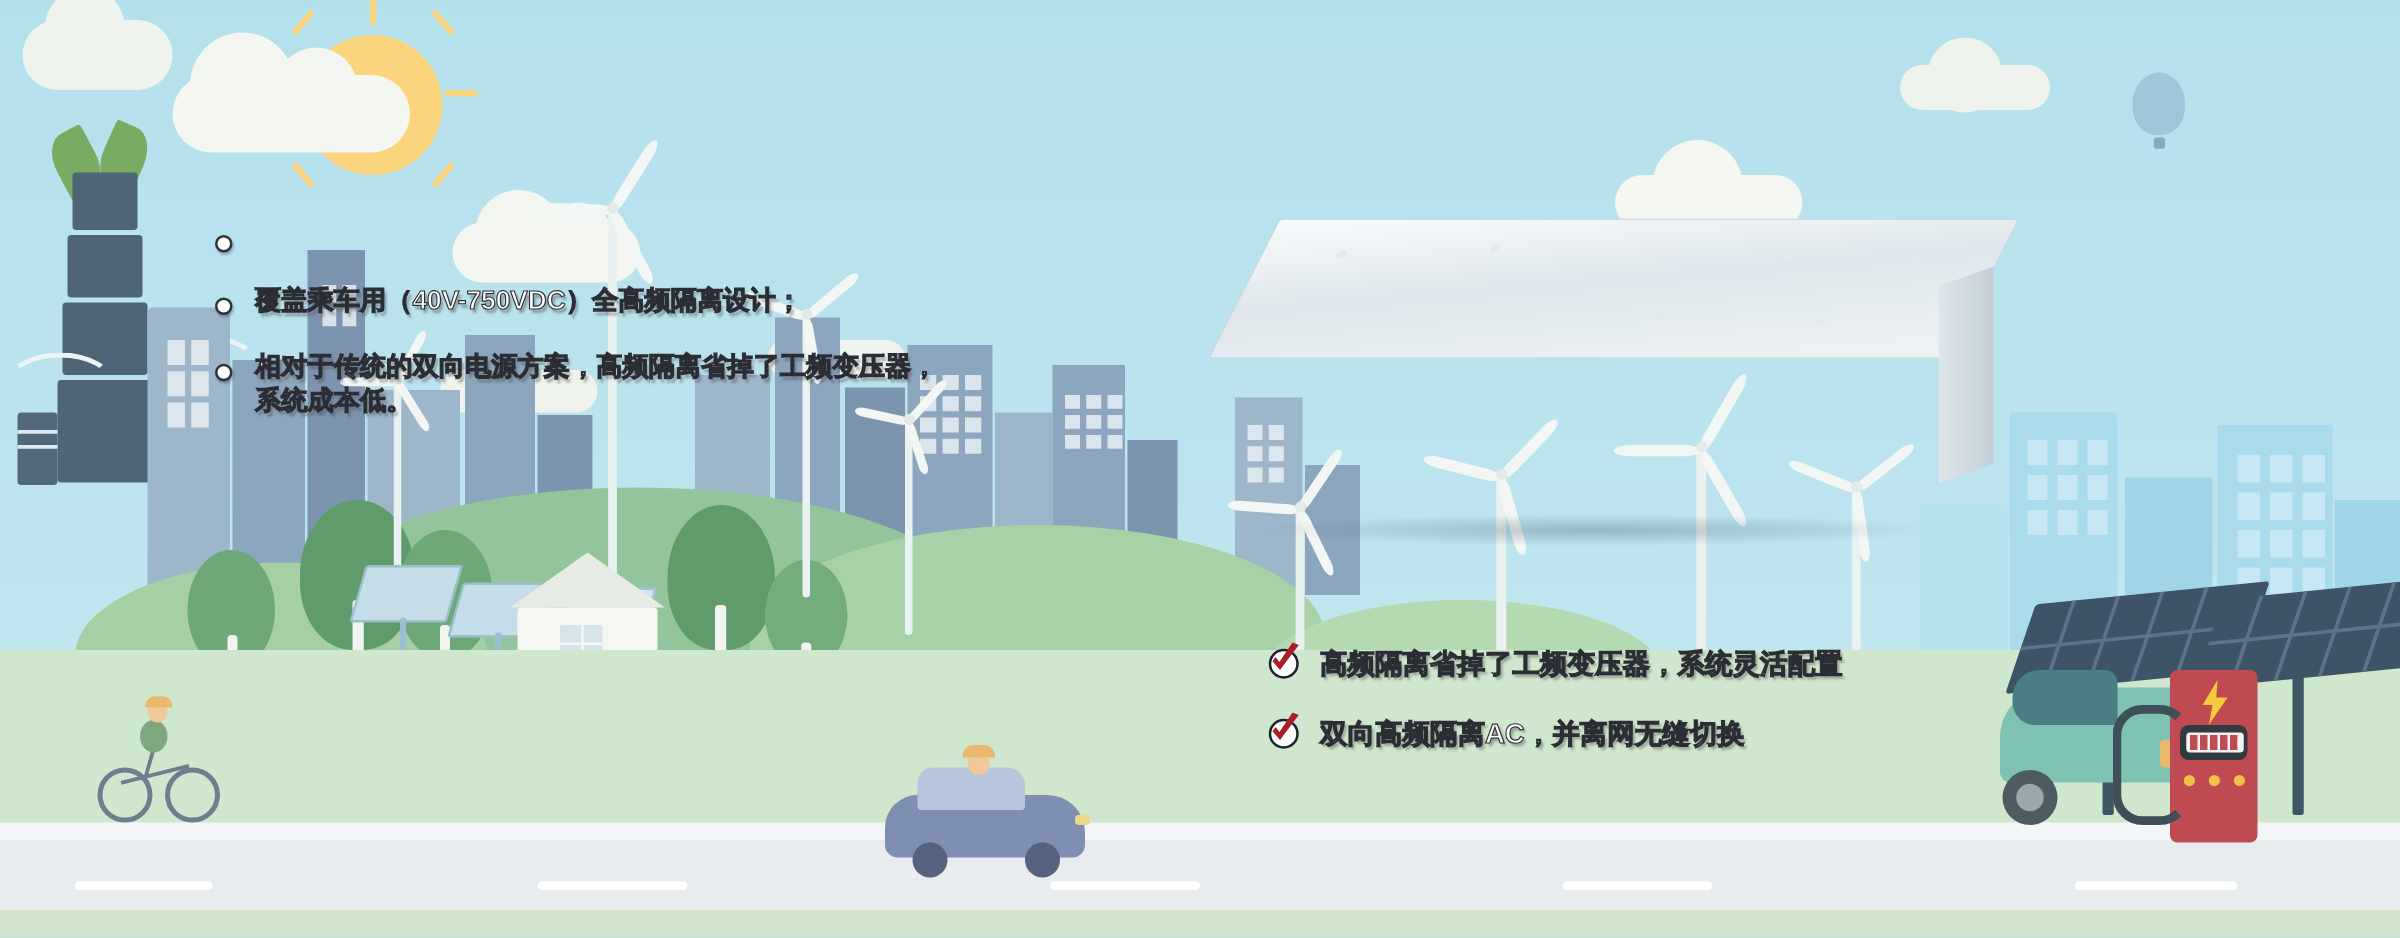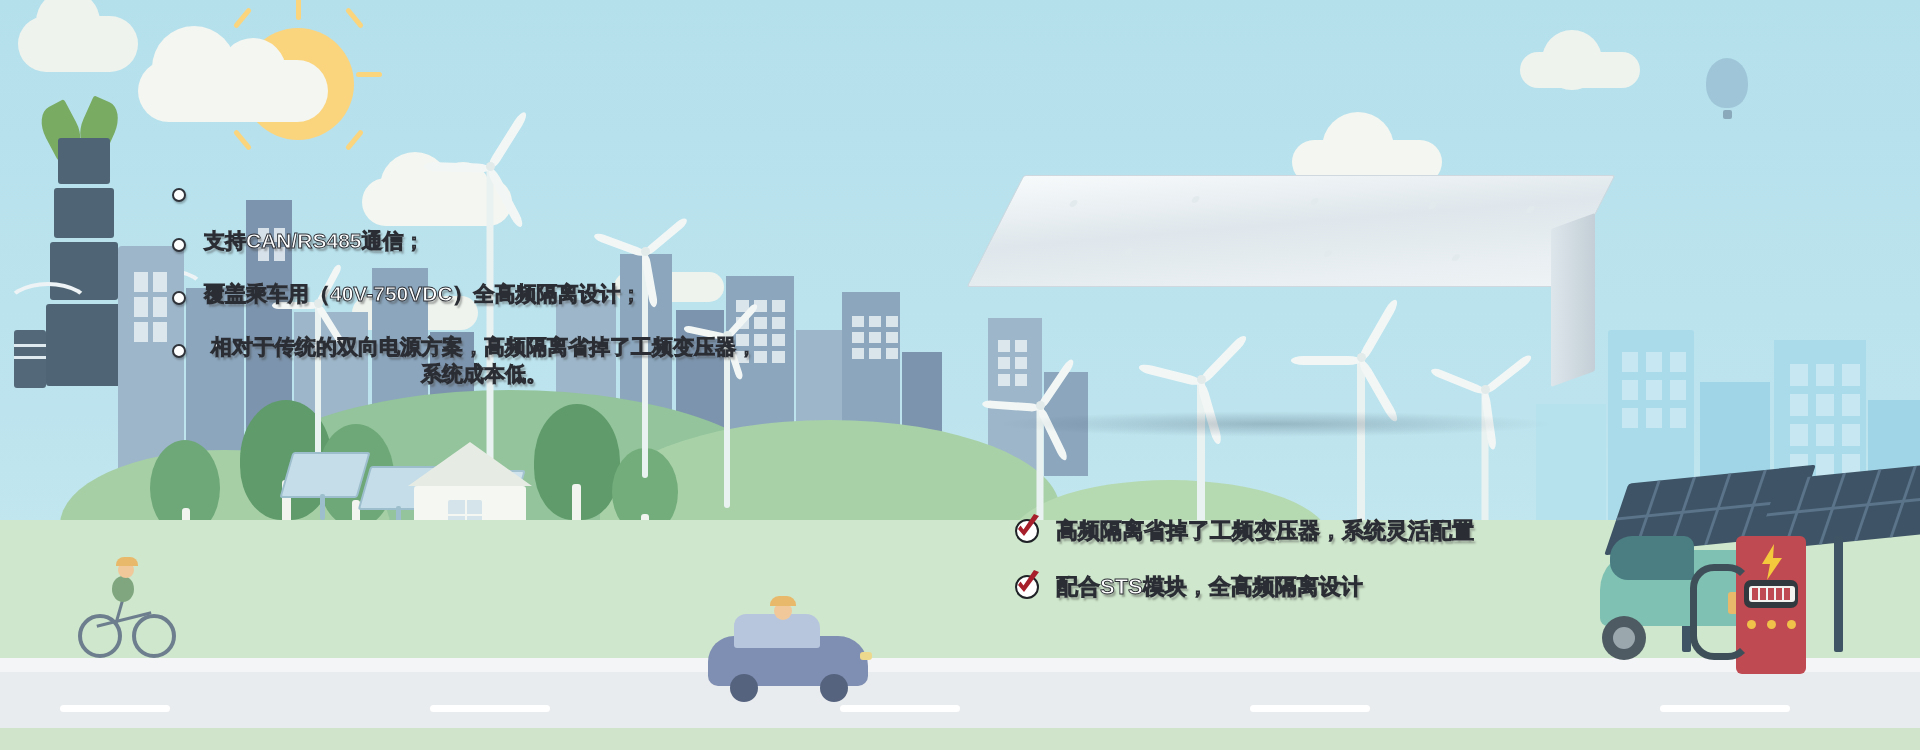--- a/index.html
+++ b/index.html
@@ -489,46 +489,42 @@
     <div class="dev-shadow"></div>
   </div>
 
 
   <ul class="bullets" style="list-style:none;margin:0;padding:0;">
     <li class="b-row">
       <span class="b-dot"></span>
     </li>
     <li class="b-row">
       <span class="b-dot"></span>
-      <span class="b-text">支持CAN/RS485通信；</span>
-    </li>
-    <li class="b-row">
-      <span class="b-dot"></span>
       <span class="b-text">覆盖乘车用（40V-750VDC）全高频隔离设计；</span>
     </li>
     <li class="b-row">
       <span class="b-dot"></span>
-      <span class="b-text" style="max-width:560px;display:block;text-align:center;">相对于传统的双向电源方案，高频隔离省掉了工频变压器，系统成本低。</span>
+      <span class="b-text" style="max-width:560px;display:block;">相对于传统的双向电源方案，高频隔离省掉了工频变压器，系统成本低。</span>
     </li>
   </ul>
 
   <ul class="checks" style="list-style:none;margin:0;padding:0;">
     <li class="c-row">
       <span class="c-mark">
         <span class="ring"></span>
         <svg class="tick" viewBox="0 0 30 30">
             <path d="M6 15 L12 22 L27 2 L22 0 L11.5 15.5 L8.5 11.5 Z" fill="#a71f2b"></path>
           </svg>
       </span>
       <span class="c-text">高频隔离省掉了工频变压器，系统灵活配置</span>
     </li>
     <li class="c-row">
       <span class="c-mark">
         <span class="ring"></span>
         <svg class="tick" viewBox="0 0 30 30">
             <path d="M6 15 L12 22 L27 2 L22 0 L11.5 15.5 L8.5 11.5 Z" fill="#a71f2b"></path>
           </svg>
       </span>
-      <span class="c-text">配合STS模块，全高频隔离设计</span>
+      <span class="c-text">双向高频隔离AC，并离网无缝切换</span>
     </li>
   </ul>
 
 </div>
 
 </body></html>

